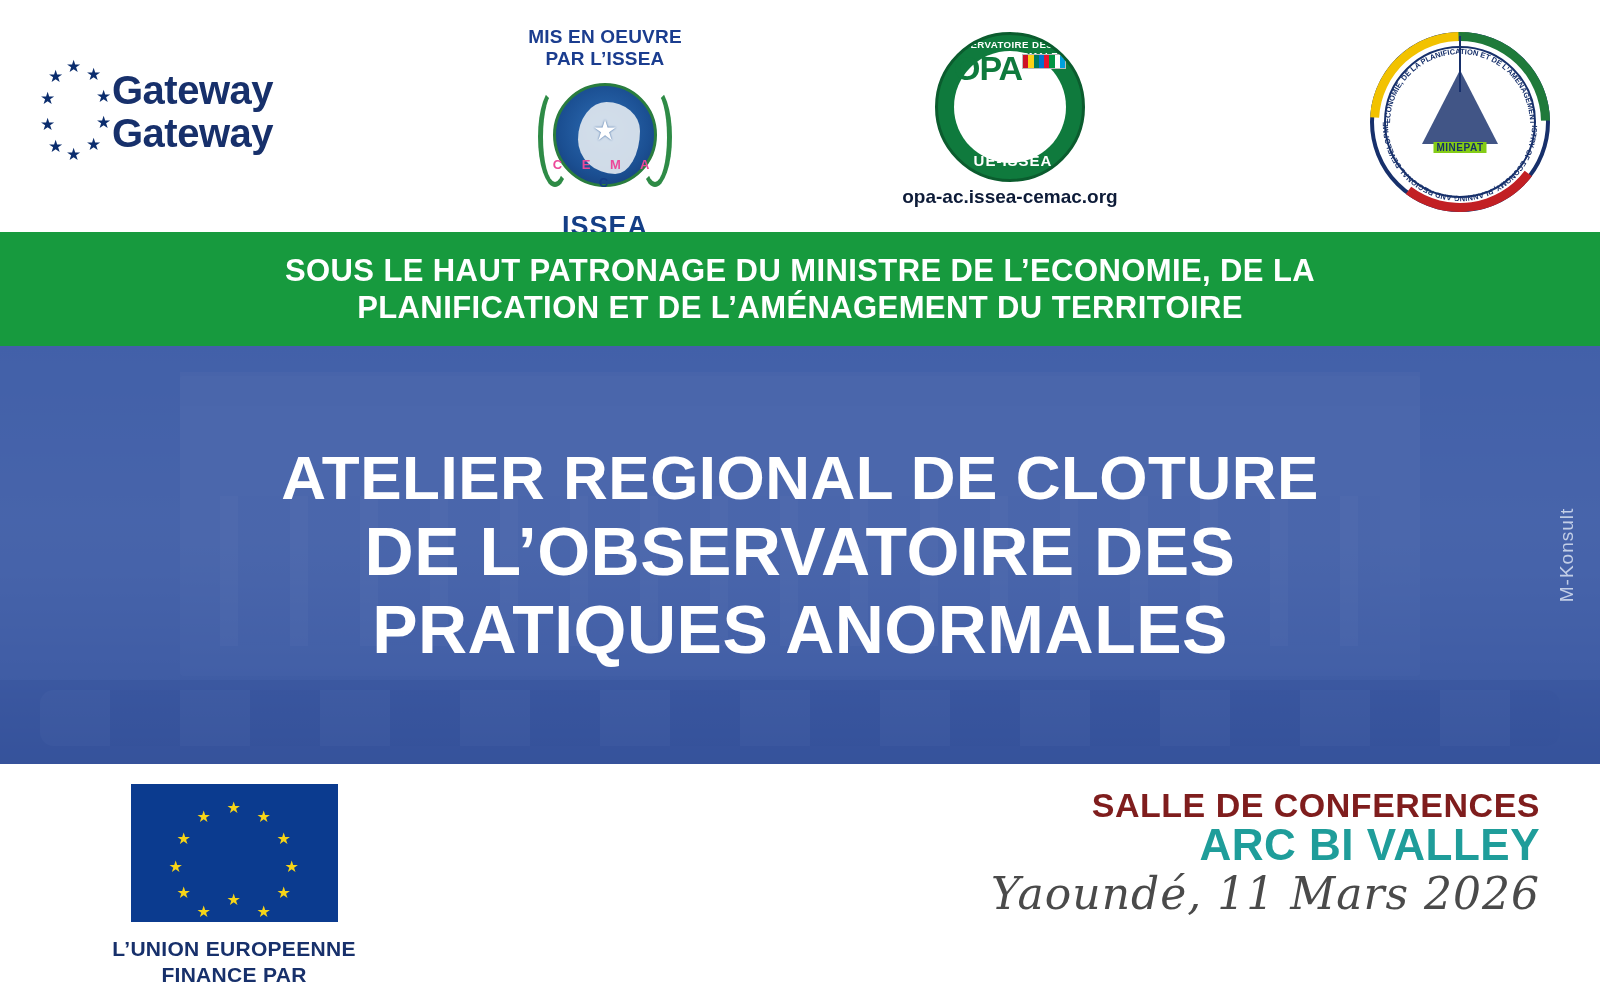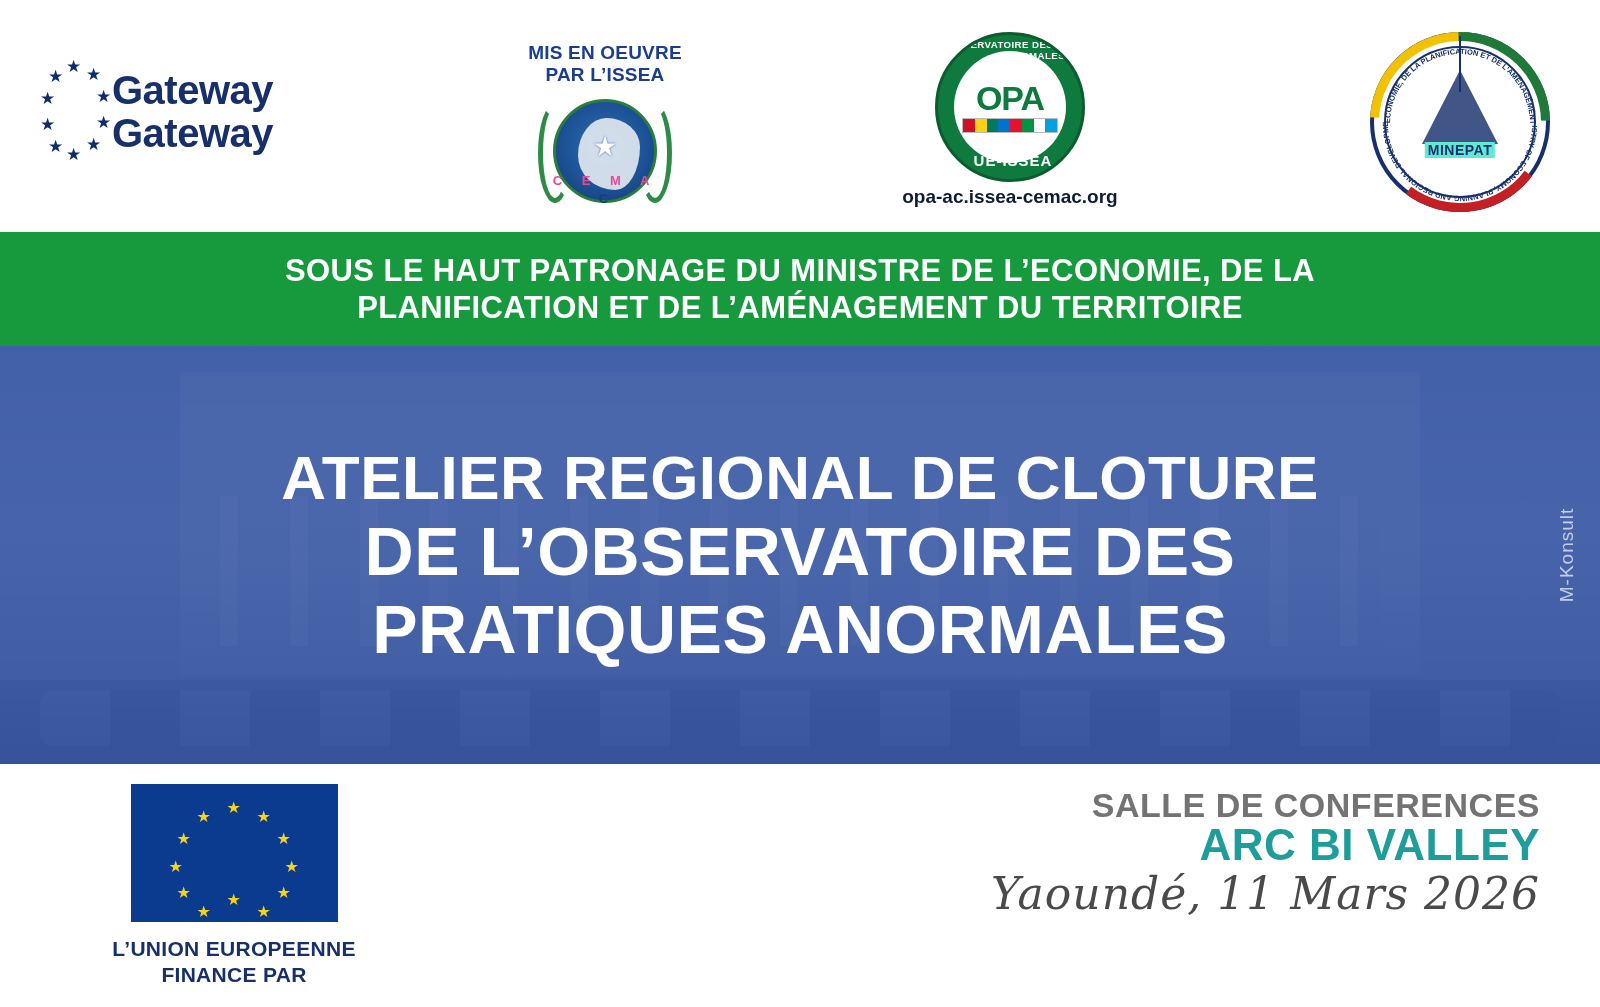--- a/index.html
+++ b/index.html
@@ -27,21 +27,21 @@
   .gg-text {
     margin-left:6px;
     color:#17306b;
     font-weight:bold;
     font-size:40px;
     line-height:1.08;
     letter-spacing:-0.5px;
   }
 
   
-  .issea-wrap { position:absolute; left:505px; top:42px; width:200px; text-align:center; }
+  .issea-wrap { position:absolute; left:505px; top:26px; width:200px; text-align:center; }
   .issea-top {
     color:#1b3d8f; font-weight:bold; font-size:19px; line-height:1.18;
     letter-spacing:0.2px;
   }
   .cemac-logo { position:relative; width:150px; height:140px; margin:4px auto 0; }
   .cemac-circle {
     position:absolute; left:23px; top:8px; width:104px; height:104px;
     border-radius:50%;
     background:radial-gradient(circle at 50% 45%, #2e6fb7 0%, #1b4f92 62%, #15356c 100%);
     border:3px solid #2a7d3e;
@@ -86,21 +86,21 @@
     position:absolute; left:19px; top:0; width:150px; height:150px;
     border-radius:50%;
     background:#0f7a3d;
     border:3px solid #0b5c2e;
     overflow:hidden;
   }
   .opa-inner {
     position:absolute; left:50%; top:50%; transform:translate(-50%,-50%);
     width:112px; height:112px; border-radius:50%;
     background:#ffffff;
-    display:flex; flex-direction:column; align-items:center; justify-content:center;
+    display:flex; flex-direction:row; justify-content:center;
   }
   .opa-letters {
     color:#0f7a3d; font-weight:bold; font-size:34px; line-height:1;
     letter-spacing:-1px;
   }
   .opa-flags {
     display:flex; width:96px; height:15px; margin-top:3px;
     border:1px solid #bbb;
   }
   .opa-flags i { flex:1; height:100%; display:block; }
@@ -157,22 +157,22 @@
   }
   .minepat-tri {
     position:absolute; left:50%; top:46px; transform:translateX(-50%);
     width:0; height:0;
     border-left:38px solid transparent;
     border-right:38px solid transparent;
     border-bottom:74px solid rgba(23,48,107,.82);
   }
   .minepat-center {
     position:absolute; left:50%; top:118px; transform:translateX(-50%);
-    color:#17306b; font-weight:bold; font-size:14px; letter-spacing:.5px;
-    background:#5eead4; padding:0 3px;
+    color:#17306b; font-weight:bold; font-size:10px; letter-spacing:.5px;
+    background:#84cc16; padding:0 3px;
   }
   .minepat-ring-text {
     position:absolute; left:0; top:0; width:200px; height:200px;
     font-size:7.5px; font-weight:bold; fill:#17306b;
   }
 
   
   .green-band {
     position:absolute; left:0; top:232px; width:1600px; height:114px;
     background:#179a3e;
@@ -263,21 +263,21 @@
     position:absolute; color:#f7d417; font-size:16px; line-height:1;
   }
   .eu-cap {
     margin-top:14px; color:#17306b; font-weight:bold; font-size:21px; line-height:1.22;
     letter-spacing:.3px;
   }
 
   .venue {
     position:absolute; right:60px; top:22px; width:760px; text-align:right;
   }
-  .venue-l1 { color:#737373; font-weight:bold; font-size:34px; letter-spacing:.5px; }
+  .venue-l1 { color:#7f1d1d; font-weight:bold; font-size:34px; letter-spacing:.5px; }
   .venue-l2 { color:#1f9d9a; font-weight:bold; font-size:44px; line-height:1.02; letter-spacing:.5px; margin-top:-2px;}
   .venue-date {
     color:#4a4a4a; font-size:44px;
     font-family:"DejaVu Serif", serif;
     font-style:italic;
     letter-spacing:1px;
   }
 </style>
 </head>
 <body>

